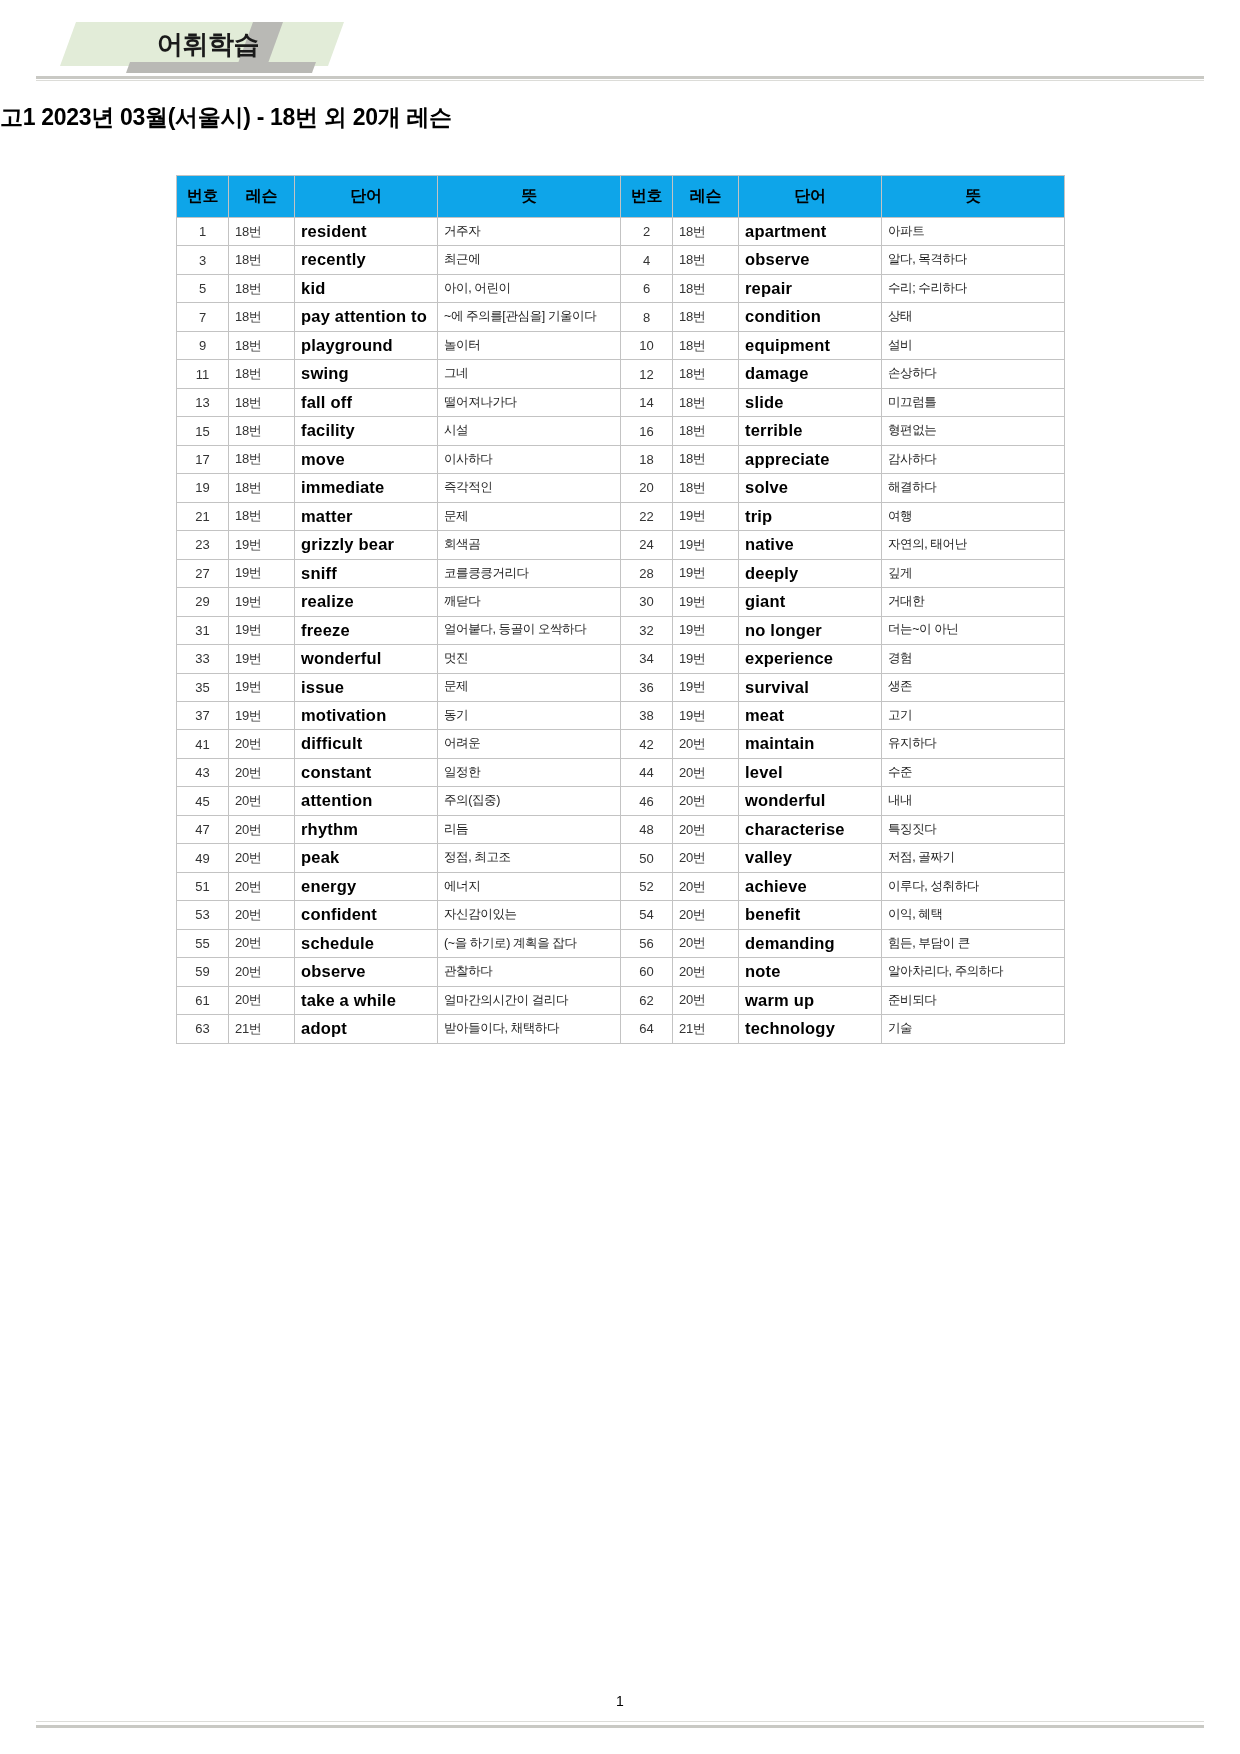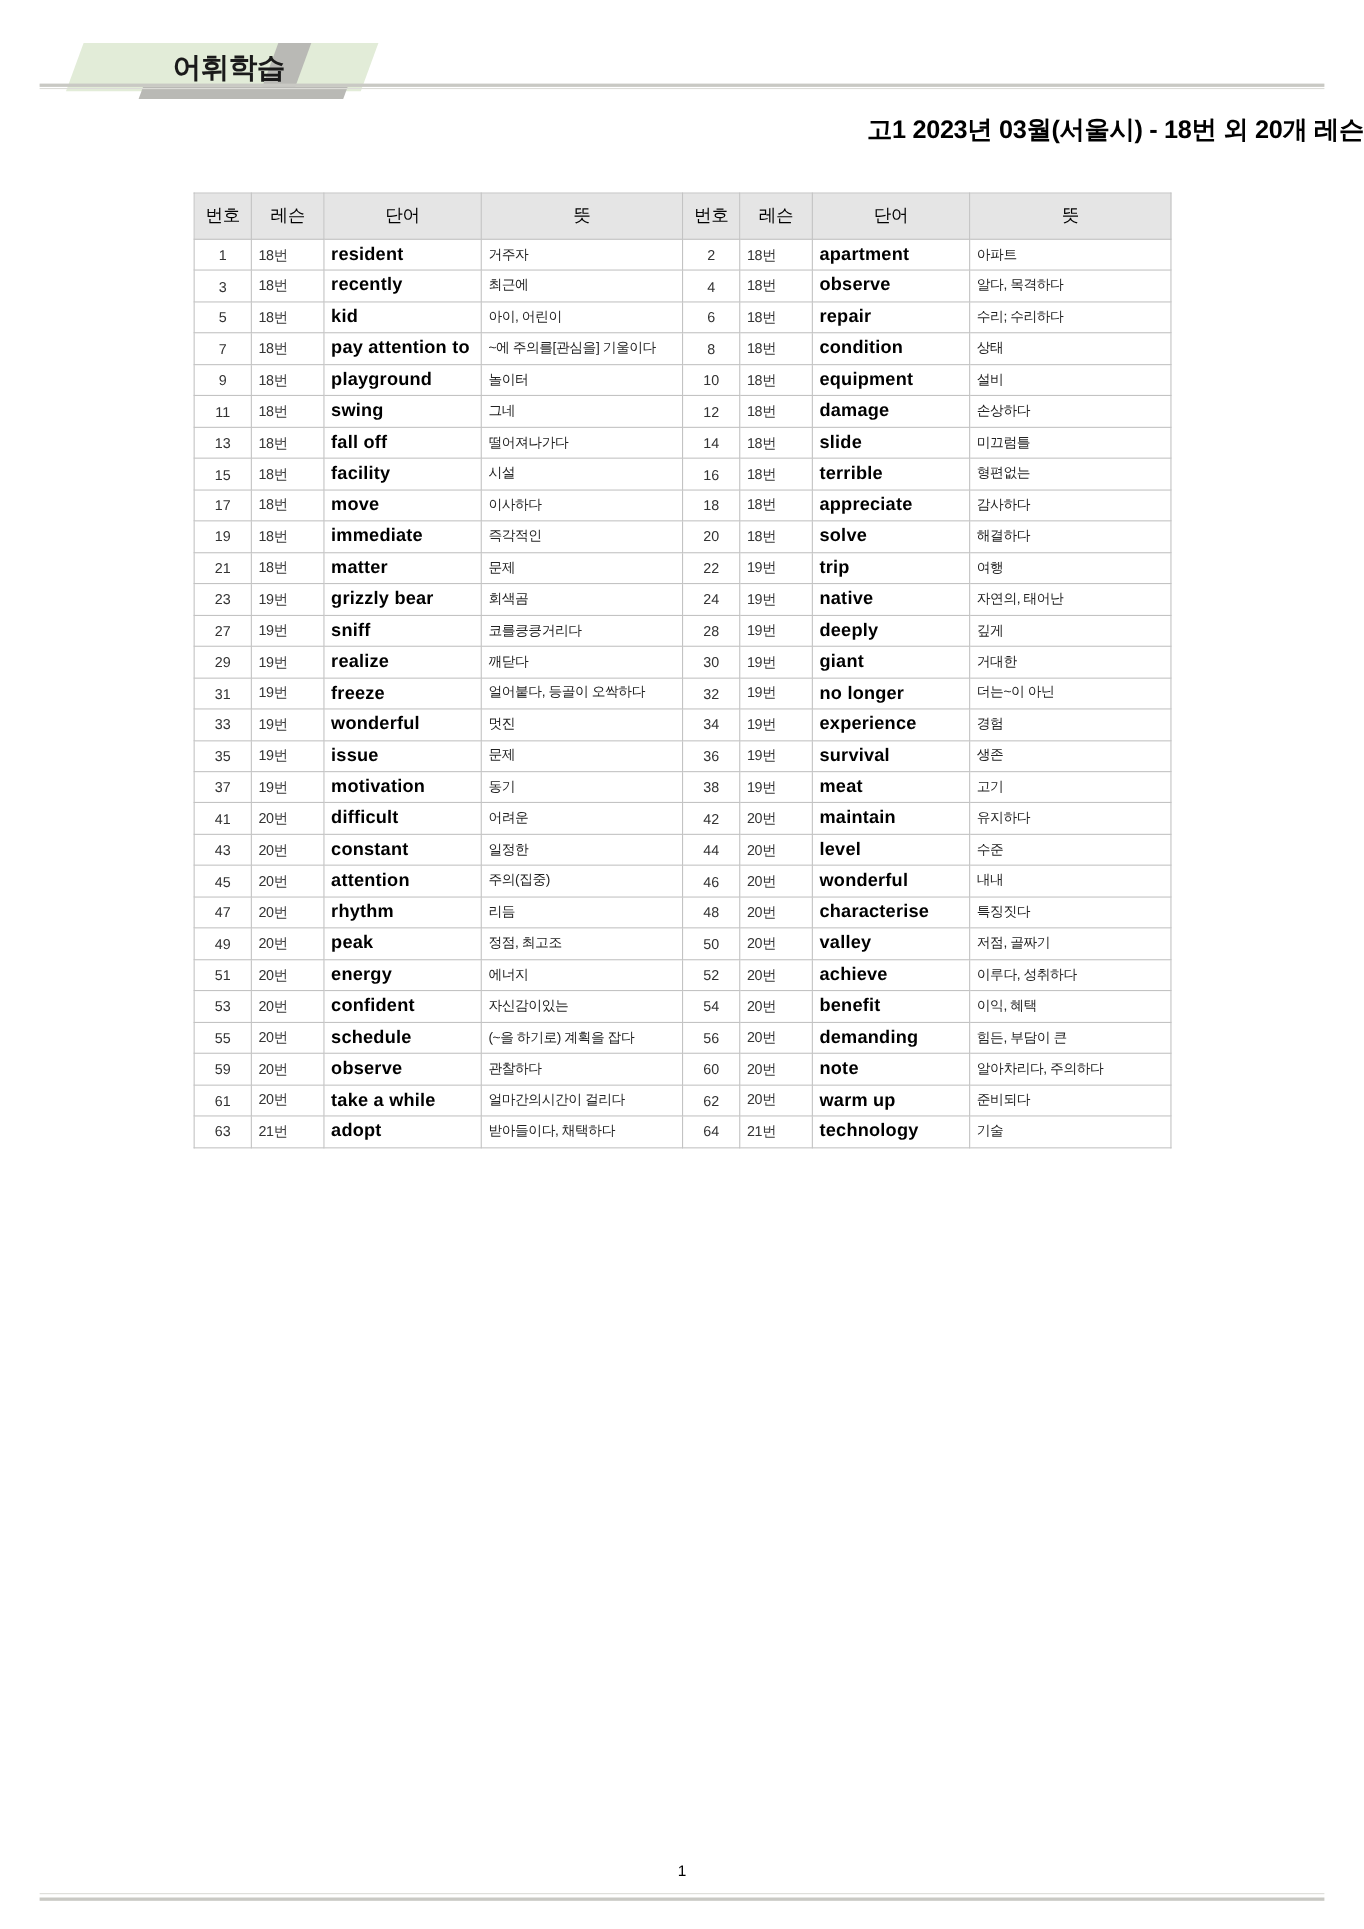--- a/index.html
+++ b/index.html
@@ -20,21 +20,20 @@
   .page-header {
     position: relative;
     height: 78px;
   }
   .banner-wrap {
     position: absolute;
     left: 60px;
     top: 22px;
     width: 320px;
     height: 52px;
-    margin-top: 17px;
   }
   .banner-green {
     position: absolute;
     left: 8px;
     top: 0px;
     width: 268px;
     height: 44px;
     background: #e2ecd8;
     transform: skewX(-20deg);
   }
@@ -82,21 +81,21 @@
     left: 0;
     right: 0;
     top: 4px;
     height: 1px;
     background: #dcdcd8;
   }
 
   
   .doc-title {
     margin-top: 24px;
-    text-align: right;
+    text-align: left;
     font-size: 23px;
     font-weight: bold;
     letter-spacing: -0.3px;
     color: #000;
   }
 
   
   .table-area {
     margin: 42px auto 0 auto;
     width: 888px;
@@ -106,23 +105,23 @@
     width: 100%;
     table-layout: fixed;
   }
   table.vocab th,
   table.vocab td {
     border: 1px solid #c3c3c3;
     padding: 4px 6px;
     vertical-align: middle;
   }
   table.vocab thead th {
-    background: #e5e5e5;
+    background: #0ea5e9;
     font-size: 16px;
-    font-weight: normal;
+    font-weight: bold;
     text-align: center;
     height: 33px;
     letter-spacing: -0.3px;
   }
   td.c-no {
     text-align: center;
     font-size: 13px;
     color: #333;
   }
   td.c-lesson {

